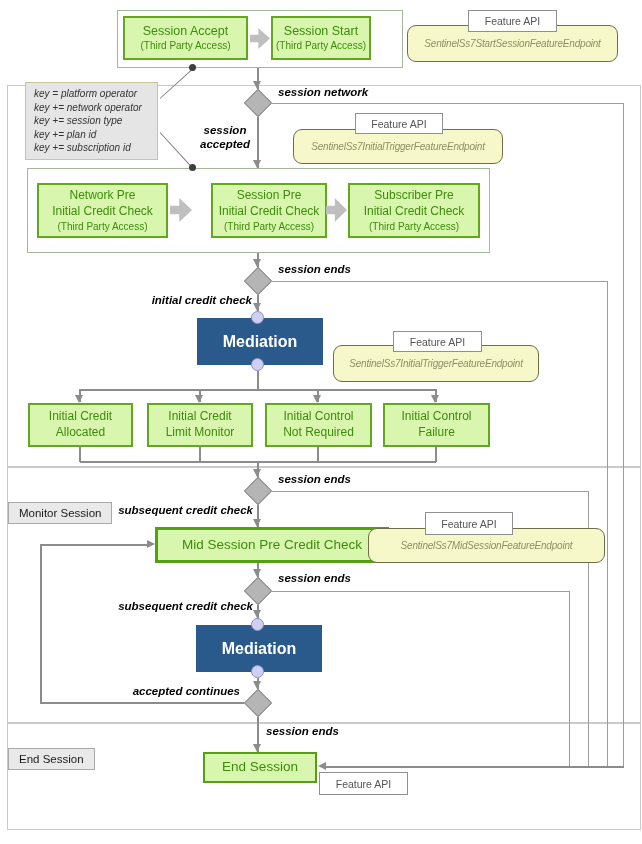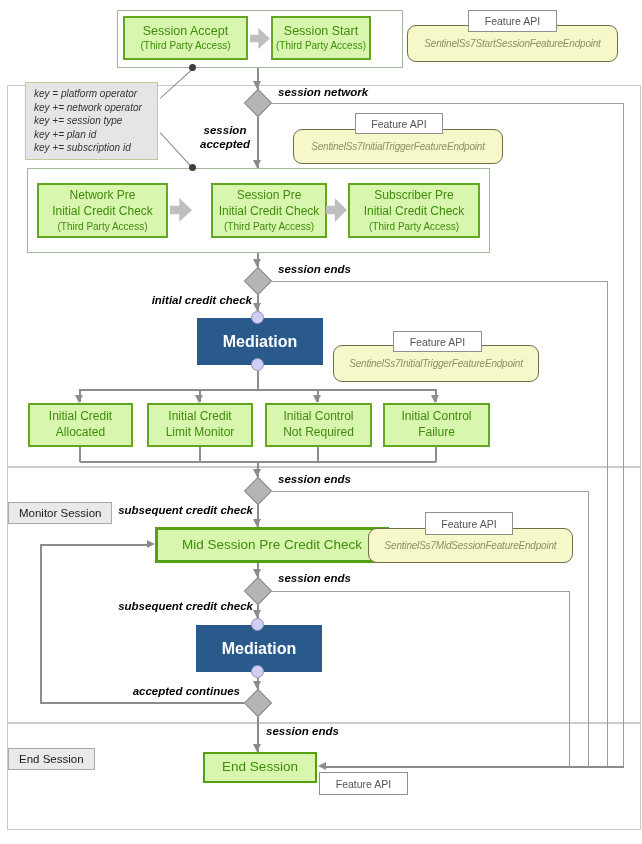--- a/index.html
+++ b/index.html
@@ -194,18 +194,18 @@
 
   <div class="fab" style="left:407px;top:25px;width:211px;height:37px">SentinelSs7StartSessionFeatureEndpoint</div>
   <div class="fal" style="left:468px;top:10px;width:89px;height:22px">Feature API</div>
 
   <div class="fab" style="left:293px;top:129px;width:210px;height:35px">SentinelSs7InitialTriggerFeatureEndpoint</div>
   <div class="fal" style="left:355px;top:113px;width:88px;height:21px">Feature API</div>
 
   <div class="fab" style="left:333px;top:345px;width:206px;height:37px">SentinelSs7InitialTriggerFeatureEndpoint</div>
   <div class="fal" style="left:393px;top:331px;width:89px;height:21px">Feature API</div>
 
-  <div class="fab" style="left:368px;top:528px;width:205px;height:35px">SentinelSs7MidSessionFeatureEndpoint</div>
+  <div class="fab" style="left:368px;top:528px;width:237px;height:35px">SentinelSs7MidSessionFeatureEndpoint</div>
   <div class="fal" style="left:425px;top:512px;width:88px;height:23px">Feature API</div>
 
   <div class="fal" style="left:319px;top:772px;width:89px;height:23px">Feature API</div>
 
 </div>
 
 </body></html>

